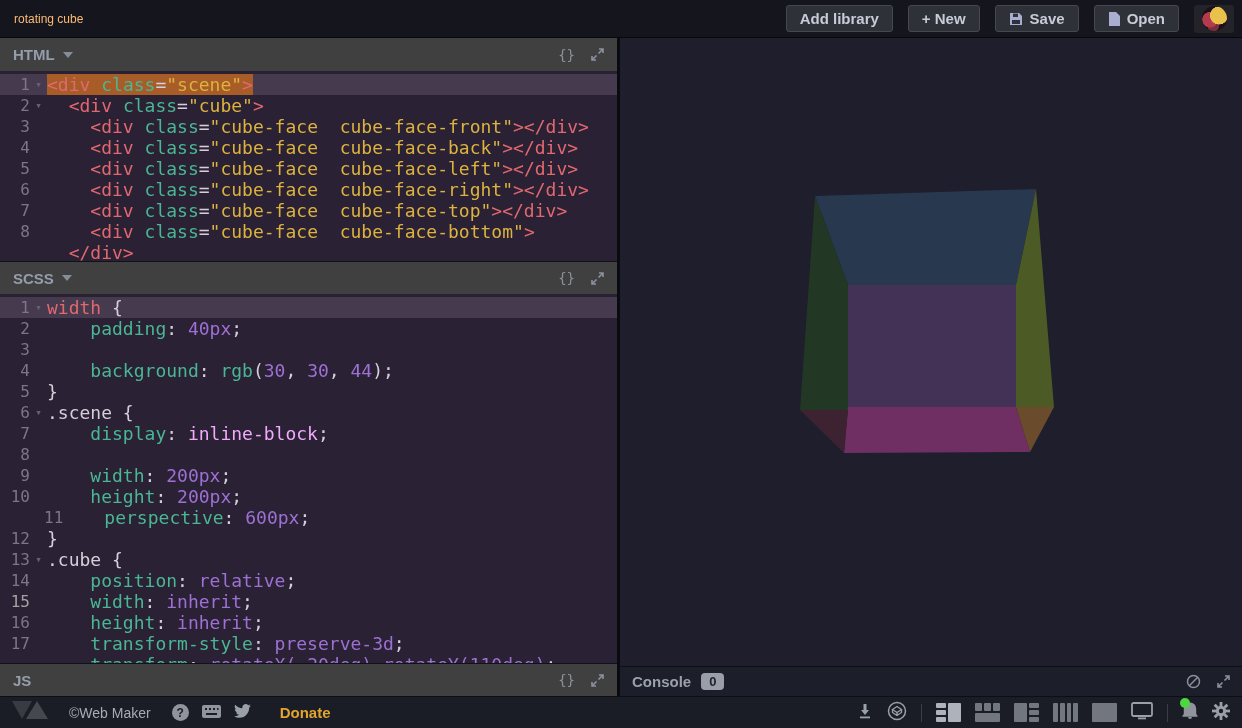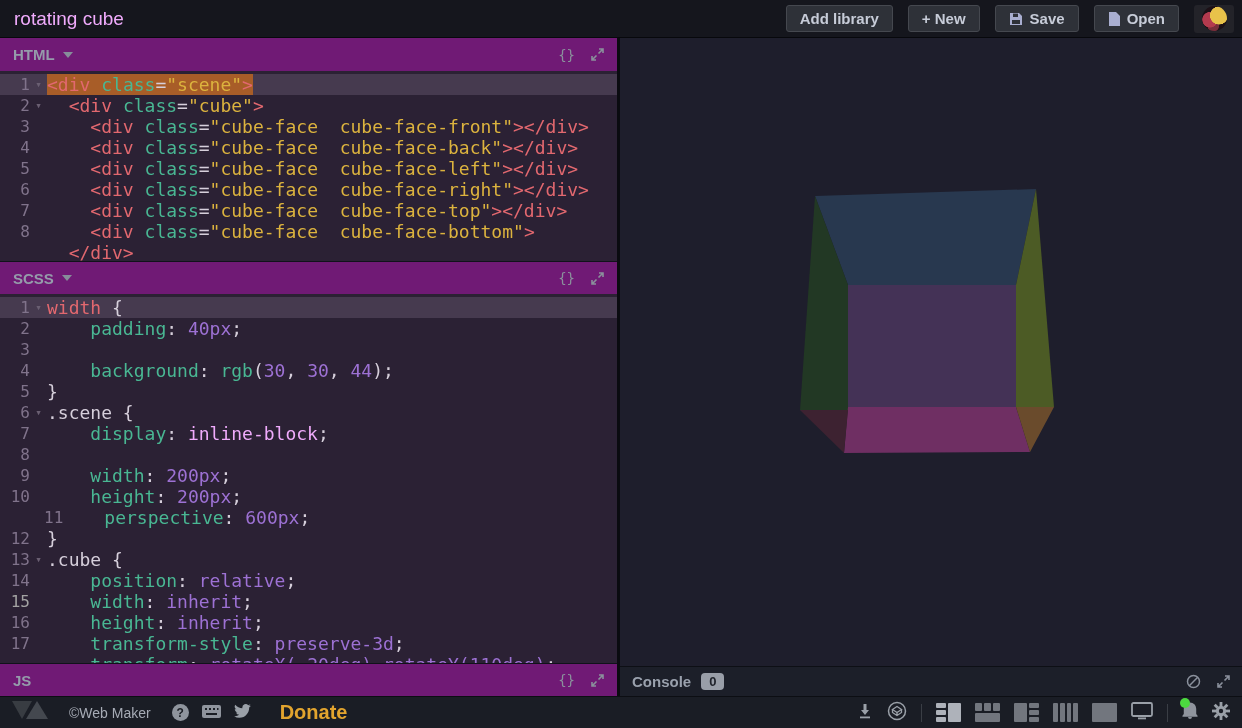--- a/index.html
+++ b/index.html
@@ -3,39 +3,39 @@
 <meta charset="utf-8">
 <style>
   * { margin:0; padding:0; box-sizing:border-box; }
   html,body { background:#000; }
   .app { width:1242px; height:728px; display:flex; flex-direction:column;
          font-family:"Liberation Sans", sans-serif; background:#15161d; overflow:hidden; }
 
   
   .topbar { height:38px; flex:none; display:flex; align-items:center; padding:0 8px 0 14px;
             background:#15161d; border-bottom:1px solid #07080c; }
-  .title { color:#f0abfc; font-size:19px; }
+  .title { color:#fdba74; font-size:12px; }
   .tb-right { margin-left:auto; display:flex; align-items:center; gap:15px; }
   .btn { background:#2e3138; border:1px solid #45484f; border-radius:3px; color:#c7ccd8;
          font-size:15px; font-weight:600; height:27px; padding:0 13px; display:flex;
          align-items:center; gap:7px; cursor:pointer; }
   .btn svg { display:block; }
   .avatar-btn { width:40px; height:28px; background:#232329; border-radius:3px;
                 display:flex; align-items:center; justify-content:center; cursor:pointer; }
   .avatar { width:25px; height:25px; border-radius:50%;
             background:radial-gradient(circle at 68% 38%, #e8c24a 0 38%, transparent 40%),
                        radial-gradient(circle at 32% 55%, #b43a4e 0 34%, transparent 37%),
                        radial-gradient(circle at 45% 80%, #7a2d3a 0 22%, transparent 25%),
                        #1c1016; }
 
   
   .main { flex:1; min-height:0; display:flex; }
   .left-pane { width:620px; flex:none; display:flex; flex-direction:column;
                border-right:3px solid #0a0b10; }
-  .panel-header { height:33px; flex:none; background:#701a75; display:flex; align-items:center;
+  .panel-header { height:33px; flex:none; background:#404040; display:flex; align-items:center;
                   padding:0 13px; color:#959cab; font-size:15px; font-weight:600;
                   border-top:1px solid #10121a; }
   .panel-header:first-child { border-top:none; }
   .caret { width:0; height:0; border-left:5px solid transparent; border-right:5px solid transparent;
            border-top:6px solid #868d9a; margin-left:8px; display:inline-block; }
   .ph-icons { margin-left:auto; display:flex; align-items:center; gap:16px; color:#8a909c; }
   .curly { font-family:"DejaVu Sans Mono", monospace; font-size:14px; font-weight:normal; cursor:pointer; }
   .exp-svg { cursor:pointer; }
 
   
@@ -60,21 +60,21 @@
   .cb-icons { margin-left:auto; display:flex; align-items:center; gap:16px; }
 
   
   .footer { height:32px; flex:none; background:#1a1d25; border-top:1px solid #0c0e13;
             display:flex; align-items:center; padding:0 12px; }
   .f-left { display:flex; align-items:center; gap:13px; }
   .copyright { color:#a6abb5; font-size:14px; margin-right:8px; }
   .help-icon { width:17px; height:17px; border-radius:50%; background:#8f949d; color:#1a1d24;
                font-size:12px; font-weight:bold; display:flex; align-items:center;
                justify-content:center; cursor:pointer; }
-  .donate { color:#e2a42e; font-size:20px; font-weight:600; margin-left:16px; cursor:pointer; }
+  .donate { color:#e2a42e; font-size:15px; font-weight:600; margin-left:16px; cursor:pointer; }
   .f-right { margin-left:auto; display:flex; align-items:center; gap:14px; }
   .vsep { width:1px; height:18px; background:#3a3e45; }
   .licon { width:25px; height:19px; display:flex; gap:2px; cursor:pointer; }
   .licon .b { background:#72767e; border-radius:1px; }
   .licon.active .b { background:#aeb2ba; }
   .lcol { display:flex; flex-direction:column; gap:2px; flex:1; }
   .lrow { display:flex; gap:2px; flex:1; }
   .bell-wrap { position:relative; cursor:pointer; }
   .green-dot { position:absolute; left:-2px; top:-4px; width:10px; height:10px;
                border-radius:50%; background:#4cd93f; }

